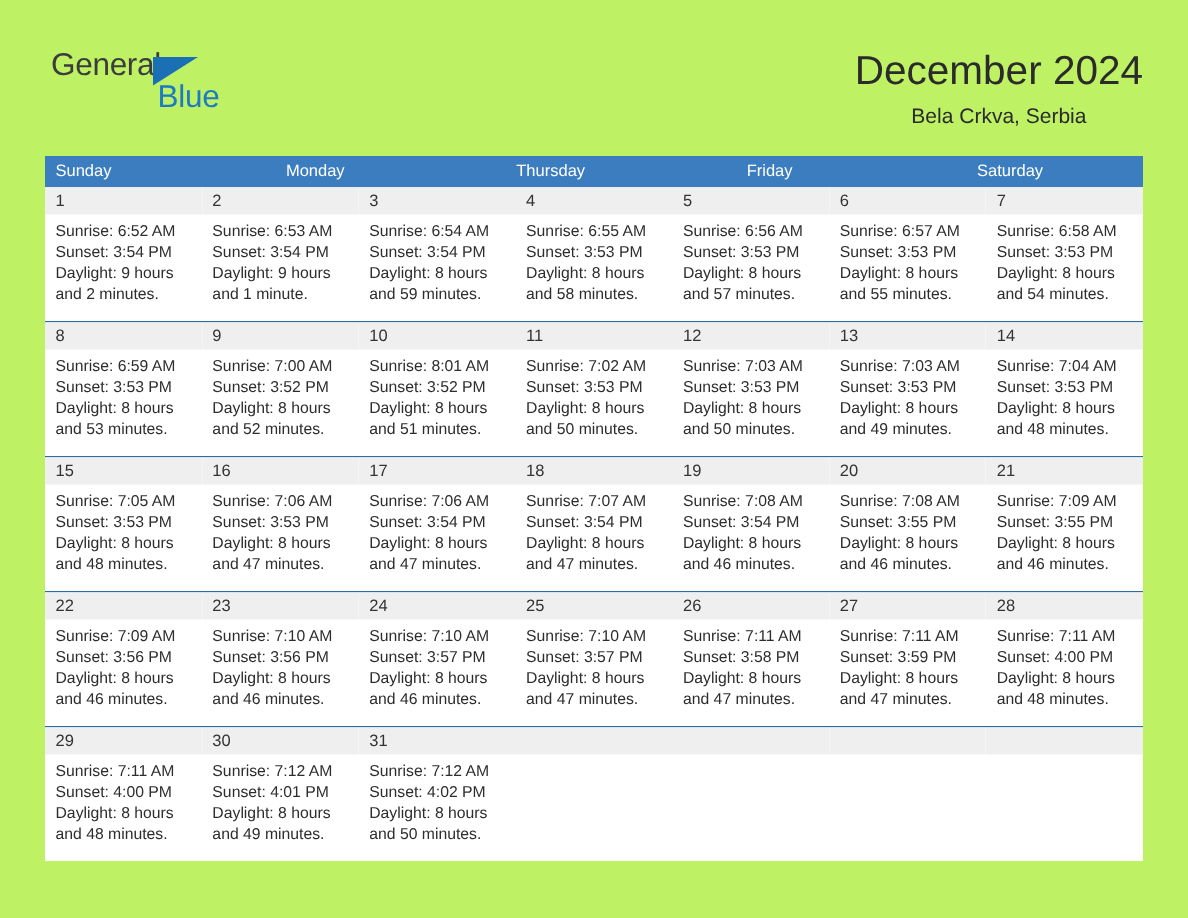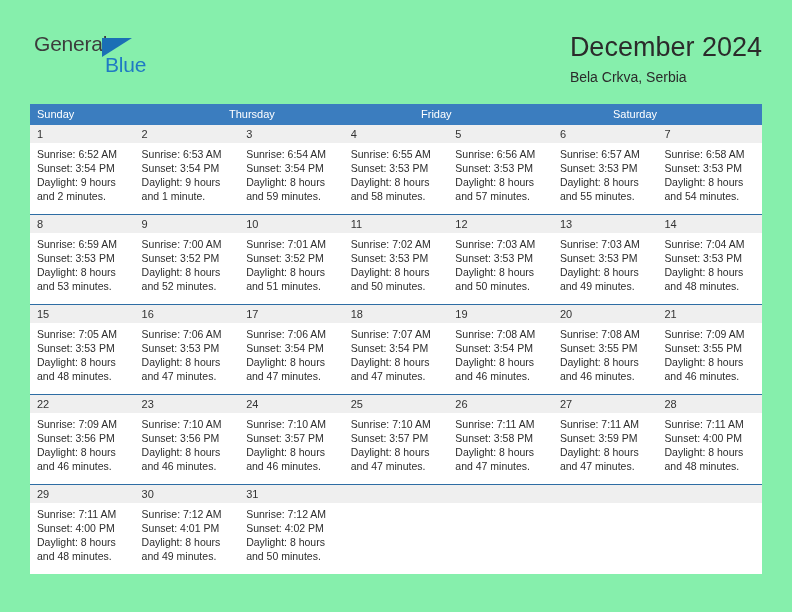--- a/index.html
+++ b/index.html
@@ -8,21 +8,21 @@
     padding: 0;
     width: 792px;
     height: 612px;
     background: #ffffff;
     font-family: "Liberation Sans", sans-serif;
   }
   .page {
     position: relative;
     width: 792px;
     height: 612px;
-    background: #86efac;
+    background: #bef264;
   }
 
   
   .top-bar {
     position: absolute;
     left: 30px;
     top: 30px;
     right: 30px;
     height: 62px;
   }
@@ -61,21 +61,21 @@
     width: 0;
     height: 0;
     border-left: 30px solid #1b6fb5;
     border-bottom: 19px solid transparent;
   }
 
   .title-block {
     position: absolute;
     right: 0;
     top: 0;
-    text-align: left;
+    text-align: center;
   }
   .cal-title {
     font-size: 27px;
     color: #2b2b2b;
     line-height: 34px;
     white-space: nowrap;
     font-weight: normal;
     margin: 0;
   }
   .cal-subtitle {
@@ -158,20 +158,21 @@
     <div class="title-block">
       <h1 class="cal-title">December 2024</h1>
       <div class="cal-subtitle">Bela Crkva, Serbia</div>
     </div>
 
   </div>
 
   <div class="calendar">
     <div class="weekday-row" id="weekday-row">
         <div class="weekday">Sunday</div>
+        <div class="weekday">Monday</div>
         <div class="weekday">Thursday</div>
         <div class="weekday">Friday</div>
         <div class="weekday">Saturday</div>
       </div>
     <div id="weeks-container">
         <div class="week first">
           <div class="daycell">
             <div class="daynum-strip">1</div>
             <div class="cell-body">
               <div class="cell-line">Sunrise: 6:52 AM</div>
@@ -250,21 +251,21 @@
             <div class="cell-body">
               <div class="cell-line">Sunrise: 7:00 AM</div>
               <div class="cell-line">Sunset: 3:52 PM</div>
               <div class="cell-line">Daylight: 8 hours</div>
               <div class="cell-line">and 52 minutes.</div>
             </div>
           </div>
           <div class="daycell">
             <div class="daynum-strip">10</div>
             <div class="cell-body">
-              <div class="cell-line">Sunrise: 7:01 AM</div>
+              <div class="cell-line">Sunrise: 8:01 AM</div>
               <div class="cell-line">Sunset: 3:52 PM</div>
               <div class="cell-line">Daylight: 8 hours</div>
               <div class="cell-line">and 51 minutes.</div>
             </div>
           </div>
           <div class="daycell">
             <div class="daynum-strip">11</div>
             <div class="cell-body">
               <div class="cell-line">Sunrise: 7:02 AM</div>
               <div class="cell-line">Sunset: 3:53 PM</div>

